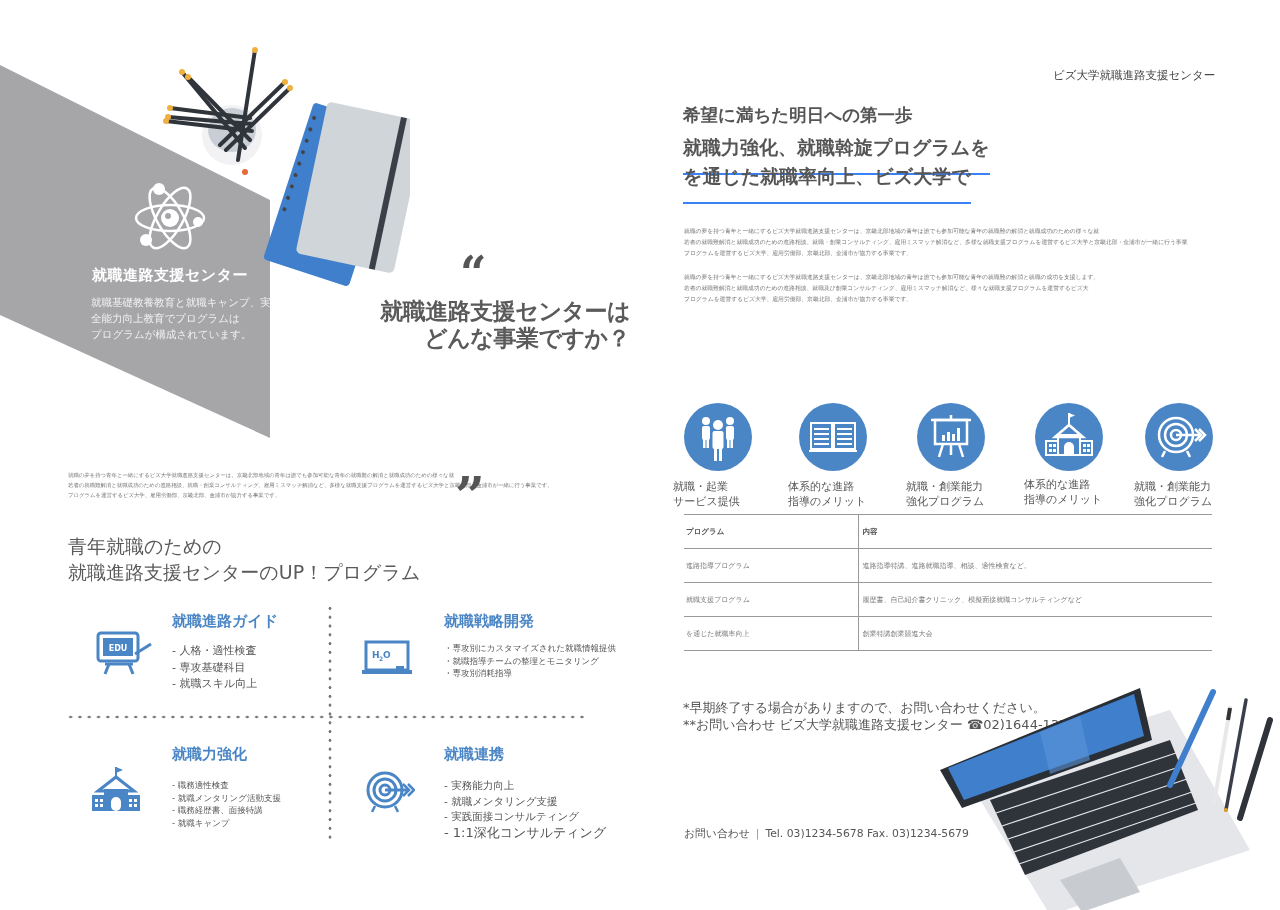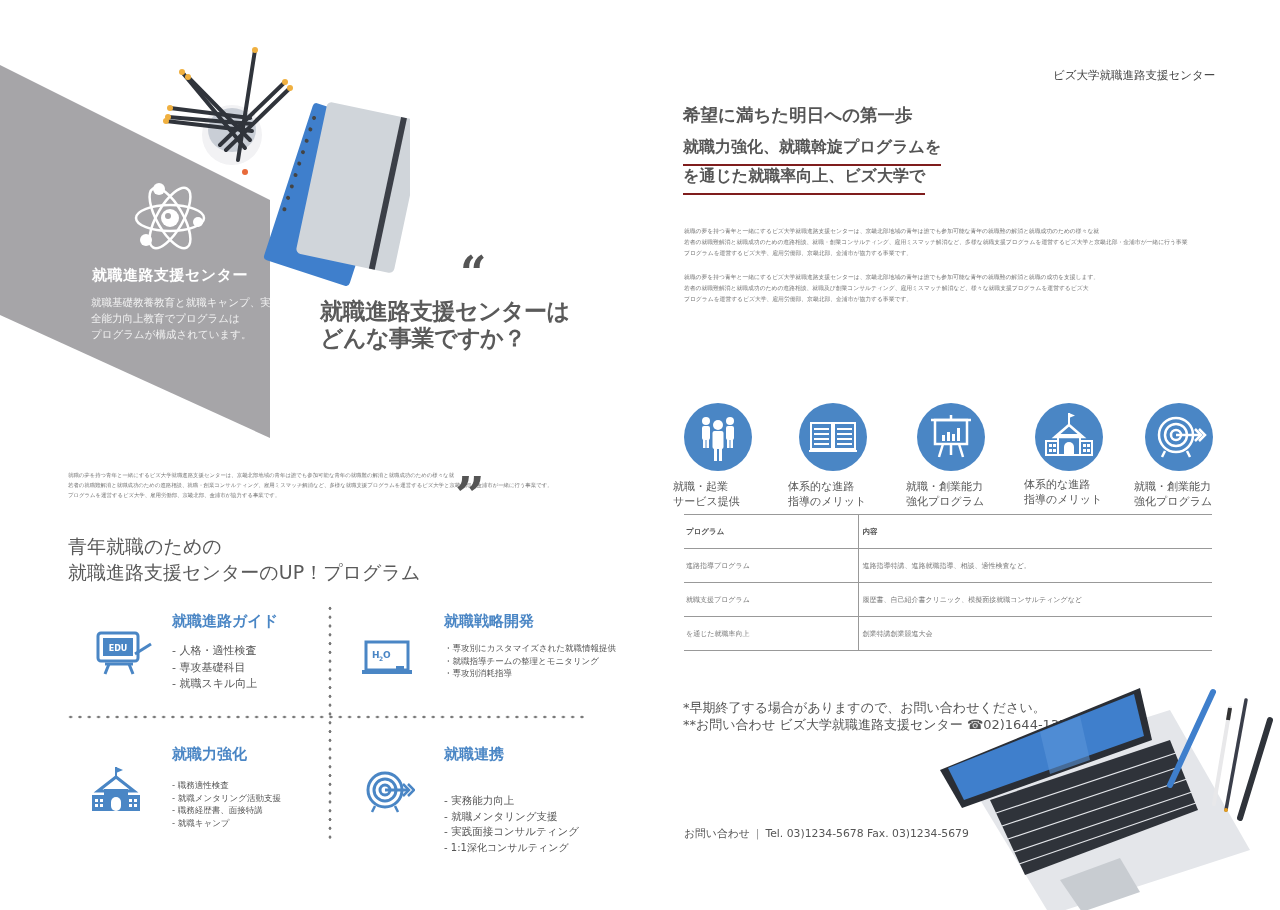--- a/index.html
+++ b/index.html
@@ -17,21 +17,21 @@
   .gray-slab svg { position: absolute; left: 0; top: 0; }
 
   .deco-illustration { position: absolute; left: 160px; top: 40px; width: 250px; height: 260px; }
 
   .center-badge { position: absolute; left: 90px; top: 180px; width: 200px; color: #fff; }
   .atom-icon { position: absolute; left: 42px; top: 0; width: 76px; height: 76px; }
   .center-title { position: absolute; left: 2px; top: 86px; font-size: 15px; font-weight: bold; color: #fff; white-space: nowrap; letter-spacing: 0.5px; font-family: Liberation Mono, monospace; }
   .center-desc { position: absolute; left: 1px; top: 114px; font-size: 10.5px; line-height: 16px; color: #f2f2f2; white-space: nowrap; }
 
   .quote-open { position: absolute; left: 460px; top: 250px; font-size: 46px; font-weight: bold; color: #555; font-family: "DejaVu Serif", serif; line-height: 1; }
-  .quote-title { position: absolute; left: 320px; top: 298px; width: 310px; text-align: left; font-size: 23px; font-weight: bold; color: #5a5a5a; line-height: 27px; letter-spacing: -0.5px; }
+  .quote-title { position: absolute; left: 320px; top: 298px; width: 310px; text-align: right; font-size: 23px; font-weight: bold; color: #5a5a5a; line-height: 27px; letter-spacing: -0.5px; }
   .quote-close { position: absolute; left: 455px; top: 470px; font-size: 52px; font-weight: bold; color: #555; font-family: "DejaVu Serif", serif; line-height: 1; }
 
   .intro-para { position: absolute; left: 68px; top: 470px; width: 570px; font-size: 5.4px; line-height: 10px; color: #777; white-space: nowrap; }
 
   .section-heading { position: absolute; left: 68px; top: 533px; font-size: 19px; line-height: 26px; color: #5a5a5a; }
 
   .dotted-v { position: absolute; left: 328px; top: 604px; width: 4px; height: 240px;
     background-image: radial-gradient(circle, #777 1.4px, transparent 1.6px);
     background-size: 4px 8.8px; background-repeat: repeat-y; }
   .dotted-h { position: absolute; left: 66px; top: 715px; width: 520px; height: 4px;
@@ -41,22 +41,22 @@
   .prog-block { position: absolute; }
   .prog-icon { position: absolute; }
   .prog-title { position: absolute; font-size: 15px; font-weight: bold; color: #4a86c5; white-space: nowrap; }
   .prog-list { position: absolute; list-style: none; white-space: nowrap; color: #555; }
   .prog-list.big li { font-size: 11px; line-height: 16.5px; }
   .prog-list.small li { font-size: 8.5px; line-height: 12.5px; }
 
   
   .brand-top { position: absolute; left: 413px; top: 68px; font-size: 11.5px; color: #444; white-space: nowrap; text-align: center; }
   .hero-sub { position: absolute; left: 43px; top: 103px; font-size: 17.5px; color: #555; font-weight: bold; white-space: nowrap; }
-  .hero-line { position: absolute; left: 43px; font-size: 16px; font-weight: bold; color: #555; white-space: nowrap;
-    border-bottom: 2px solid #7f1d1d; line-height: 24px; padding-bottom: 5px; }
+  .hero-line { position: absolute; left: 43px; font-size: 19px; font-weight: bold; color: #555; white-space: nowrap;
+    border-bottom: 2px solid #3b82f6; line-height: 24px; padding-bottom: 14px; }
   .hero-line.l1 { top: 135px; }
   .hero-line.l2 { top: 164px; }
 
   .para-block { position: absolute; left: 44px; width: 600px; font-size: 5.8px; line-height: 11.2px; color: #777; white-space: nowrap; }
   .para-block.p1 { top: 226px; }
   .para-block.p2 { top: 272px; }
 
   .feature-row { position: absolute; left: 44px; top: 386px; width: 560px; height: 110px; }
   .feature { position: absolute; top: 17px; width: 90px; text-align: left; }
   .feature .circle { width: 68px; height: 68px; border-radius: 50%; background: #4a86c5; margin: 0 auto; position: relative; }
@@ -252,25 +252,25 @@
       <circle cx="20" cy="20" r="17" fill="none" stroke="#4a86c5" stroke-width="3"></circle>
       <circle cx="20" cy="20" r="11" fill="none" stroke="#4a86c5" stroke-width="3"></circle>
       <circle cx="20" cy="20" r="5" fill="none" stroke="#4a86c5" stroke-width="3"></circle>
       <line x1="20" y1="20" x2="44" y2="20" stroke="#4a86c5" stroke-width="3"></line>
       <polyline points="38,14 44,20 38,26" fill="none" stroke="#4a86c5" stroke-width="2.5"></polyline>
       <polyline points="43,14 49,20 43,26" fill="none" stroke="#4a86c5" stroke-width="2.5"></polyline>
       <line x1="10" y1="36" x2="7" y2="42" stroke="#4a86c5" stroke-width="2.5"></line>
       <line x1="30" y1="36" x2="33" y2="42" stroke="#4a86c5" stroke-width="2.5"></line>
     </svg>
     <div class="prog-title" style="left:444px;top:745px;">就職連携</div>
-    <ul class="prog-list big" style="left:444px;top:778px;margin-top:15px;">
+    <ul class="prog-list big" style="left:444px;top:778px;">
       <li style="font-size:10.5px;line-height:15.5px;">- 実務能力向上</li>
       <li style="font-size:10.5px;line-height:15.5px;">- 就職メンタリング支援</li>
       <li style="font-size:10.5px;line-height:15.5px;">- 実践面接コンサルティング</li>
-      <li style="font-size:10px;line-height:15.5px;">- 1:1深化コンサルティング</li>
+      <li style="font-size:13px;line-height:15.5px;">- 1:1深化コンサルティング</li>
     </ul>
   </div>
 </div>
 
 <div class="page page-right">
   <div class="brand-top">ビズ大学就職進路支援センター</div>
 
   <div class="hero-sub">希望に満ちた明日への第一歩</div>
   <div class="hero-line l1">就職力強化、就職斡旋プログラムを</div>
   <div class="hero-line l2">を通じた就職率向上、ビズ大学で</div>

